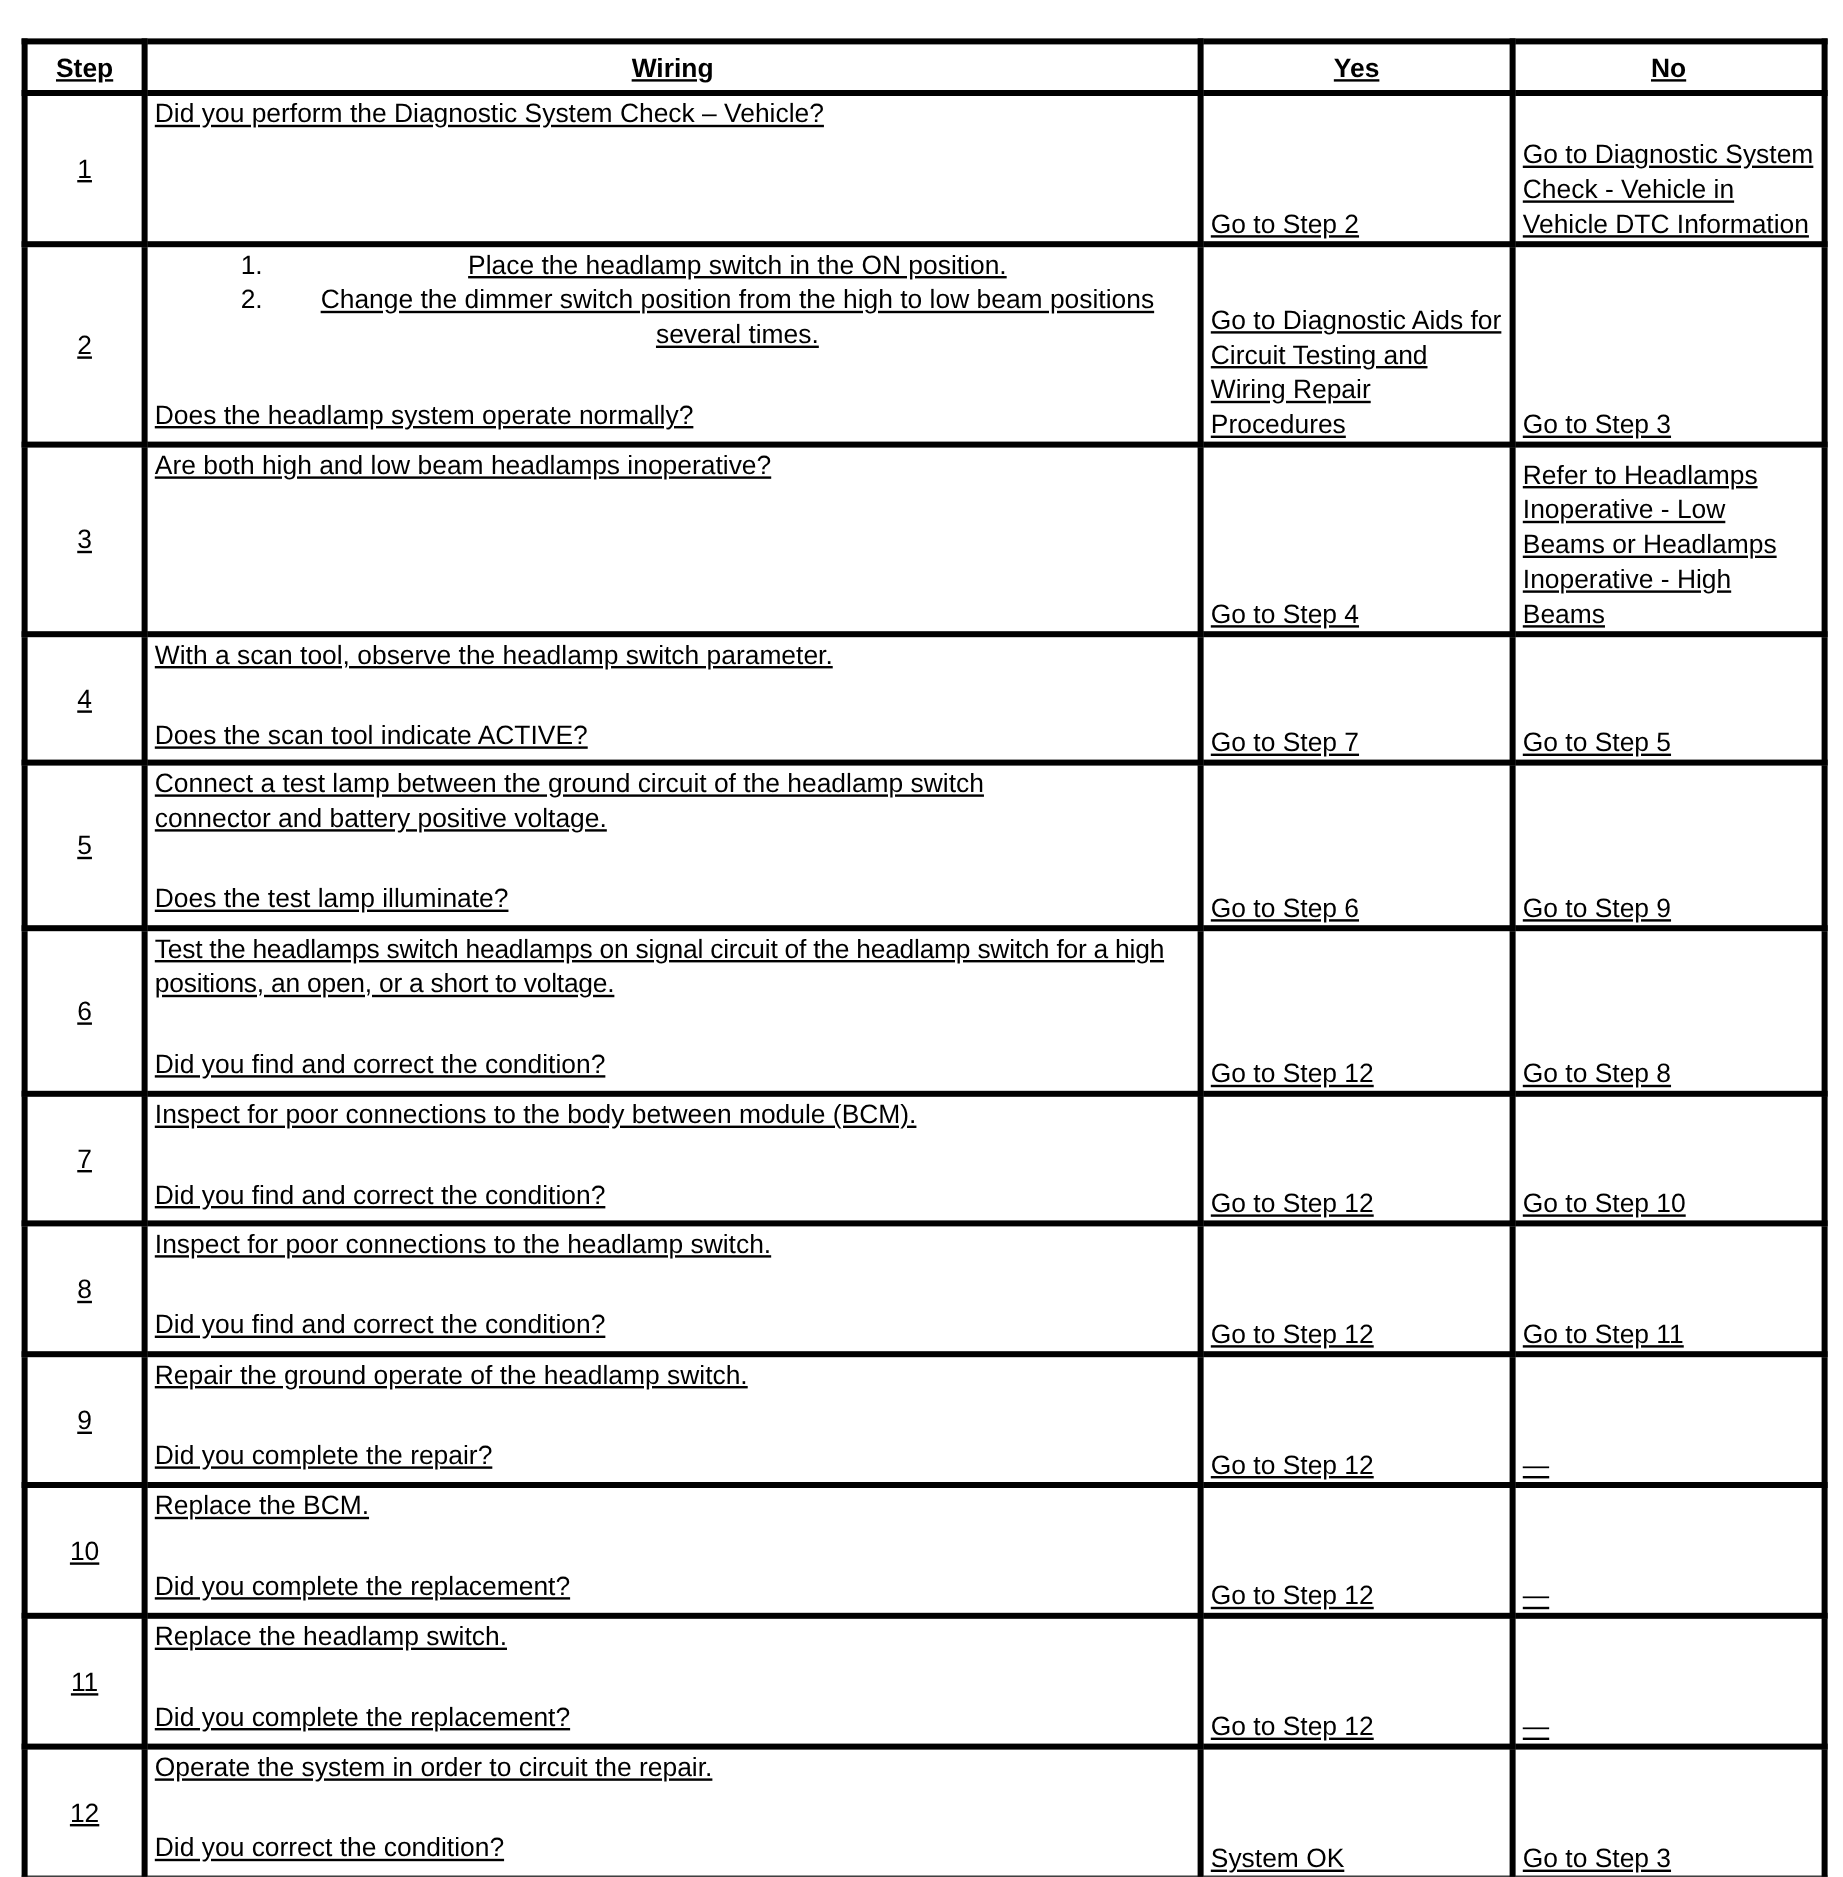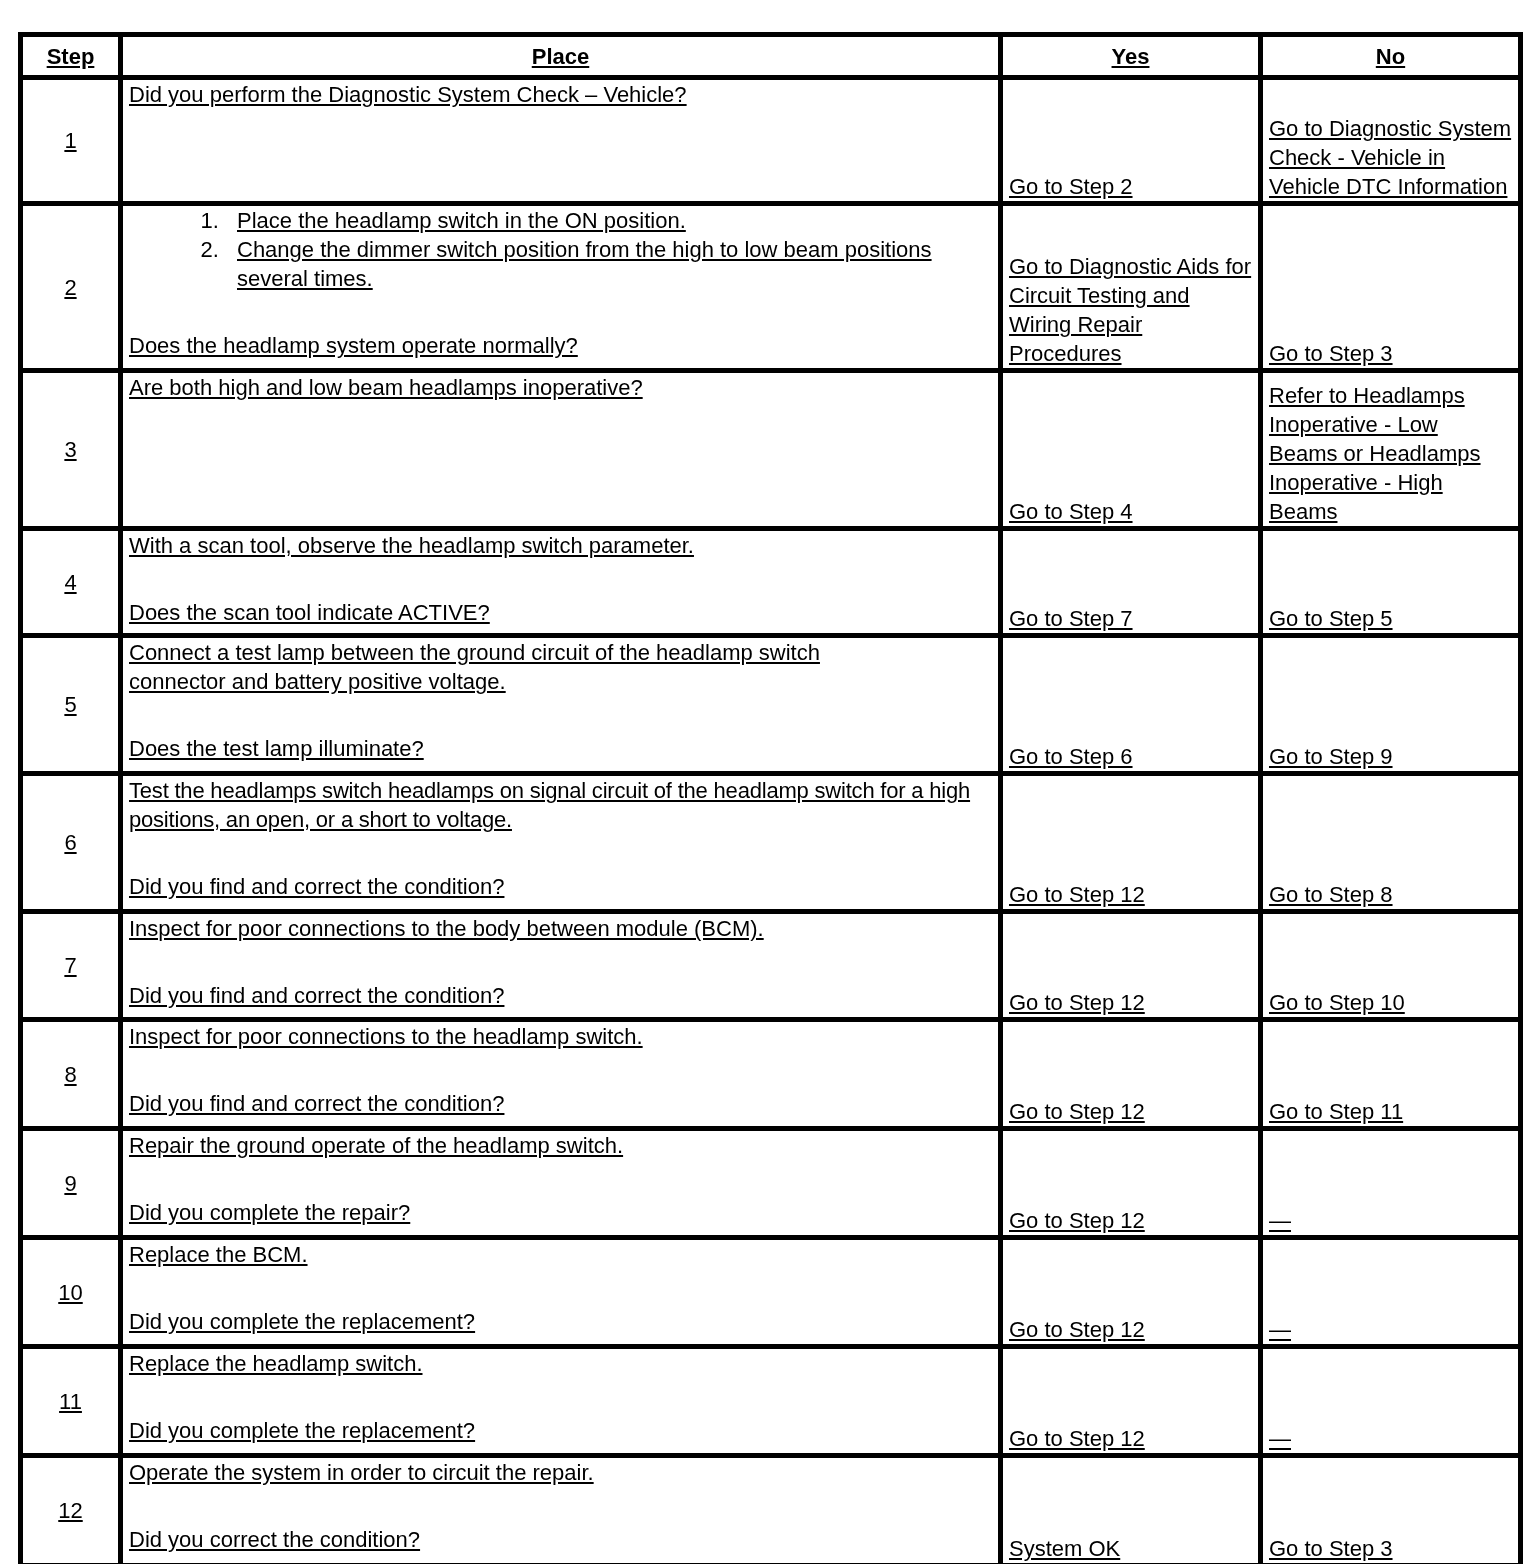--- a/index.html
+++ b/index.html
@@ -19,36 +19,36 @@
     }
     table.diag th { font-weight: bold; text-align: center; height: 43px; vertical-align: middle; }
     col.c-step { width: 100px; }
     col.c-action { width: 880px; }
     col.c-yes { width: 260px; }
     col.c-no { width: 260px; }
     td.step { text-align: center; vertical-align: middle; }
     td.action { vertical-align: top; padding-top: 4px; padding-bottom: 4px; }
     td.yes, td.no { text-align: left; vertical-align: bottom; padding-bottom: 3px; padding-left: 4px; padding-right: 4px; }
     ol.sub { margin: 0; padding-left: 96px; }
-    ol.sub li { padding-left: 12px; }
+    ol.sub li { padding-left: 12px; text-align: center; }
   </style>
 </head>
 <body>
 
 <table class="diag">
   <colgroup>
     <col class="c-step">
       <col class="c-action">
       <col class="c-yes">
       <col class="c-no">
   </colgroup>
   <thead>
     <tr>
       <th>Step</th>
-      <th>Place</th>
+      <th>Wiring</th>
       <th>Yes</th>
       <th>No</th>
     </tr>
   </thead>
   <tbody>
 
     <tr style="height:126px">
       <td class="step">1</td>
       <td class="action">
         <div>Did you perform the Diagnostic System Check – Vehicle?</div>

